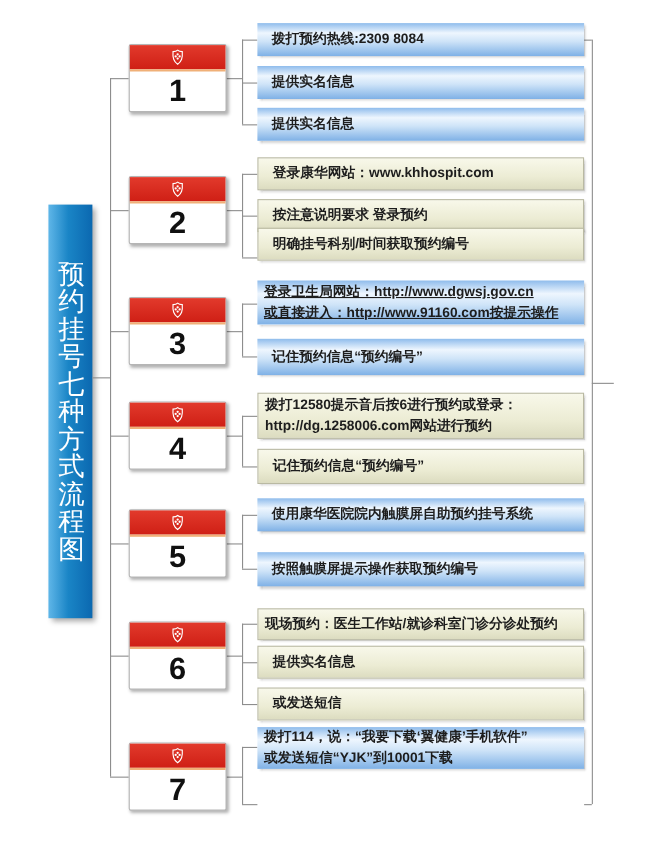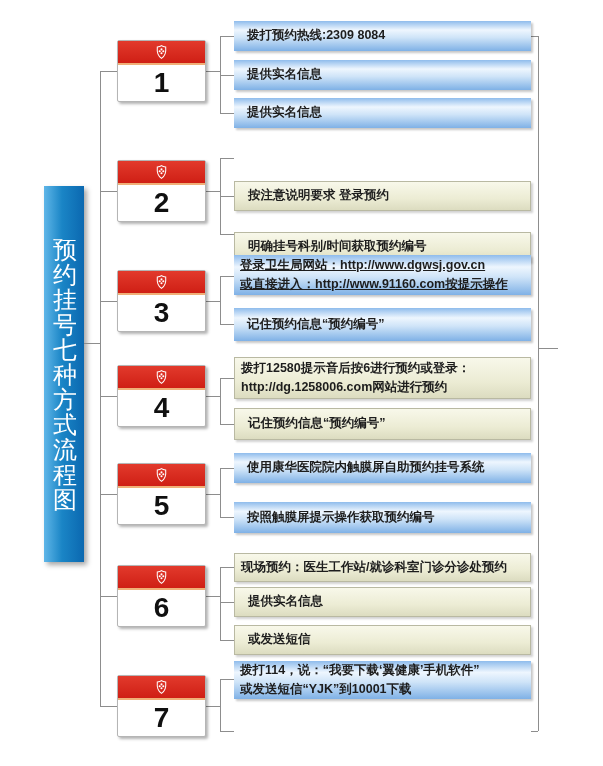--- a/index.html
+++ b/index.html
@@ -201,22 +201,23 @@
           <circle cx="10" cy="12" r="1.4" fill="#ffffff"></circle>
         </svg>
     </div>
     <div class="step-number">7</div>
   </div>
 
   <div class="flow-box blue" style="top:21px;height:30px;">拨打预约热线:2309 8084</div>
   <div class="flow-box blue" style="top:60px;height:30px;">提供实名信息</div>
   <div class="flow-box blue" style="top:98px;height:30px;">提供实名信息</div>
 
+  <div class="flow-box beige" style="top:143px;height:30px;">登录康华网站：www.khhospit.com</div>
   <div class="flow-box beige" style="top:181px;height:30px;">按注意说明要求 登录预约</div>
-  <div class="flow-box beige" style="top:232px;height:30px;">明确挂号科别/时间获取预约编号</div>
+  <div class="flow-box beige" style="top:207px;height:30px;">明确挂号科别/时间获取预约编号</div>
 
   <div class="flow-box blue tight" style="top:255px;height:40px;text-decoration:underline;">登录卫生局网站：http://www.dgwsj.gov.cn
 或直接进入：http://www.91160.com按提示操作</div>
   <div class="flow-box blue" style="top:308px;height:33px;">记住预约信息“预约编号”</div>
 
   <div class="flow-box beige tight" style="top:357px;height:42px;">拨打12580提示音后按6进行预约或登录：
 http://dg.1258006.com网站进行预约</div>
   <div class="flow-box beige" style="top:408px;height:32px;">记住预约信息“预约编号”</div>
 
   <div class="flow-box blue" style="top:453px;height:30px;">使用康华医院院内触膜屏自助预约挂号系统</div>

